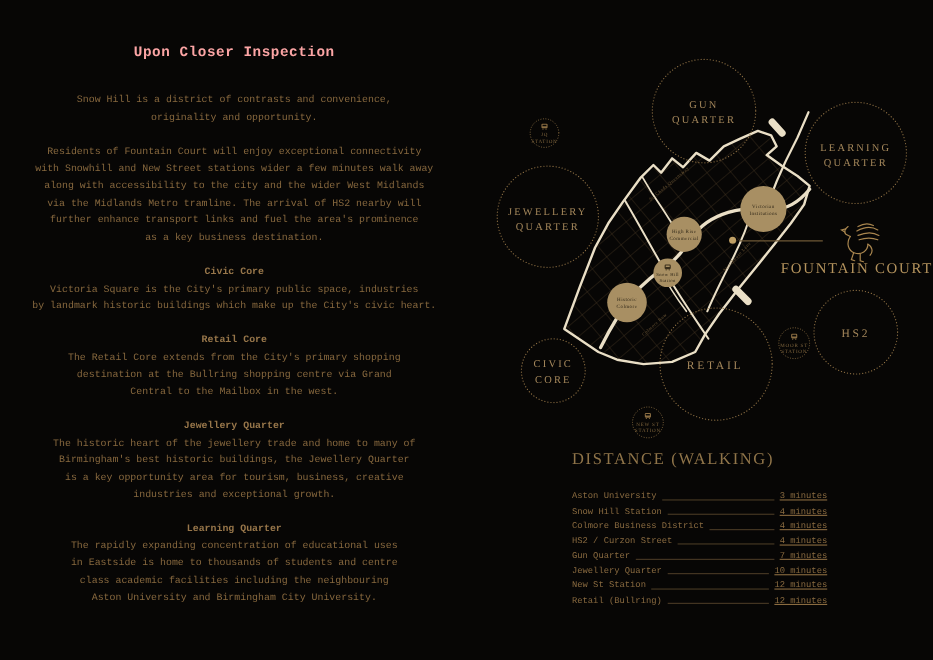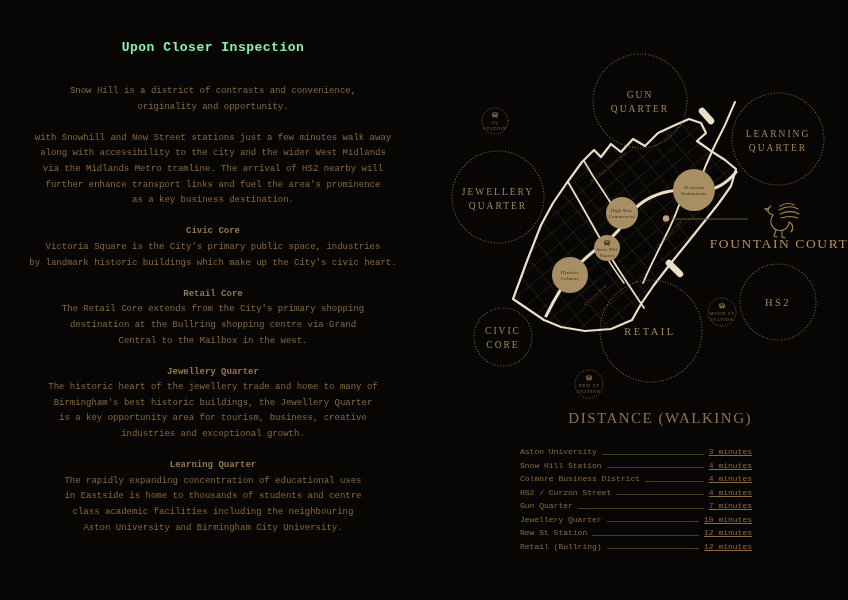--- a/index.html
+++ b/index.html
@@ -8,21 +8,21 @@
     background:#070605;
     font-family:"Liberation Mono", monospace;
   }
   
   .left-page{
     position:absolute;left:13px;top:40px;width:400px;
     text-align:center;color:#87683e;
   }
   .page-title{
     font-size:13px;font-weight:bold;letter-spacing:.5px;
-    color:#86efac;margin:0 0 28px 0;line-height:16px;
+    color:#fca5a5;margin:0 0 28px 0;line-height:16px;
   }
   .block{margin:0 0 15.6px 0;text-align:center;}
   .block-heading{
     font-size:9px;font-weight:bold;color:#97764a;
     line-height:15.6px;margin:0;
   }
   .text-line{font-size:9px;line-height:15.6px;white-space:nowrap;}
   
   .map-svg{position:absolute;left:0;top:0;pointer-events:none;}
   .q-label{font-family:"Liberation Serif",serif;fill:#a3865a;letter-spacing:2px;font-size:9.5px;}
@@ -30,40 +30,41 @@
   .st-label{font-family:"Liberation Serif",serif;fill:#83683f;font-size:4.6px;letter-spacing:.7px;}
   .lm-label{font-family:"Liberation Serif",serif;fill:#2e2617;font-size:4.6px;letter-spacing:.4px;}
   .lm-label.sm{font-size:4.2px;}
   .street-label{font-family:"Liberation Serif",serif;fill:#6f5836;font-size:4.2px;letter-spacing:.5px;}
   .brand-label{font-family:"Liberation Serif",serif;fill:#b4935d;font-size:13.5px;letter-spacing:1.6px;}
   
   .distance{position:absolute;left:520px;top:410px;width:232px;color:#8a6b40;}
   .distance-title{
     font-family:"Liberation Serif",serif;font-weight:normal;
     font-size:15px;letter-spacing:1.5px;color:#8f7449;
-    text-align:right;margin:0 0 17px 0;
+    text-align:left;margin:0 0 17px 0;
   }
   .d-row{display:flex;align-items:flex-end;height:13.45px;}
   .d-label{font-size:8px;white-space:nowrap;line-height:10px;}
   .d-leader{flex:1;border-bottom:1px solid #4a3a25;margin:0 5px 2.5px 5px;}
   .d-time{font-size:8px;white-space:nowrap;line-height:10px;text-decoration:underline;}
 </style>
 </head>
 <body>
 
 <div class="left-page">
   <h1 class="page-title">Upon Closer Inspection</h1>
 
   <div class="block">
     <div class="text-line">Snow Hill is a district of contrasts and convenience,</div>
     <div class="text-line">originality and opportunity.</div>
   </div>
 
   <div class="block">
-    <div class="text-line">with Snowhill and New Street stations just a few minutes walk away</div>
+    <div class="text-line">Residents of Fountain Court will enjoy exceptional connectivity</div>
+    <div class="text-line">with Snowhill and New Street stations wider a few minutes walk away</div>
     <div class="text-line">along with accessibility to the city and the wider West Midlands</div>
     <div class="text-line">via the Midlands Metro tramline. The arrival of HS2 nearby will</div>
     <div class="text-line">further enhance transport links and fuel the area's prominence</div>
     <div class="text-line">as a key business destination.</div>
   </div>
 
   <div class="block">
     <h2 class="block-heading">Civic Core</h2>
     <div class="text-line">Victoria Square is the City's primary public space, industries</div>
     <div class="text-line">by landmark historic buildings which make up the City's civic heart.</div>

